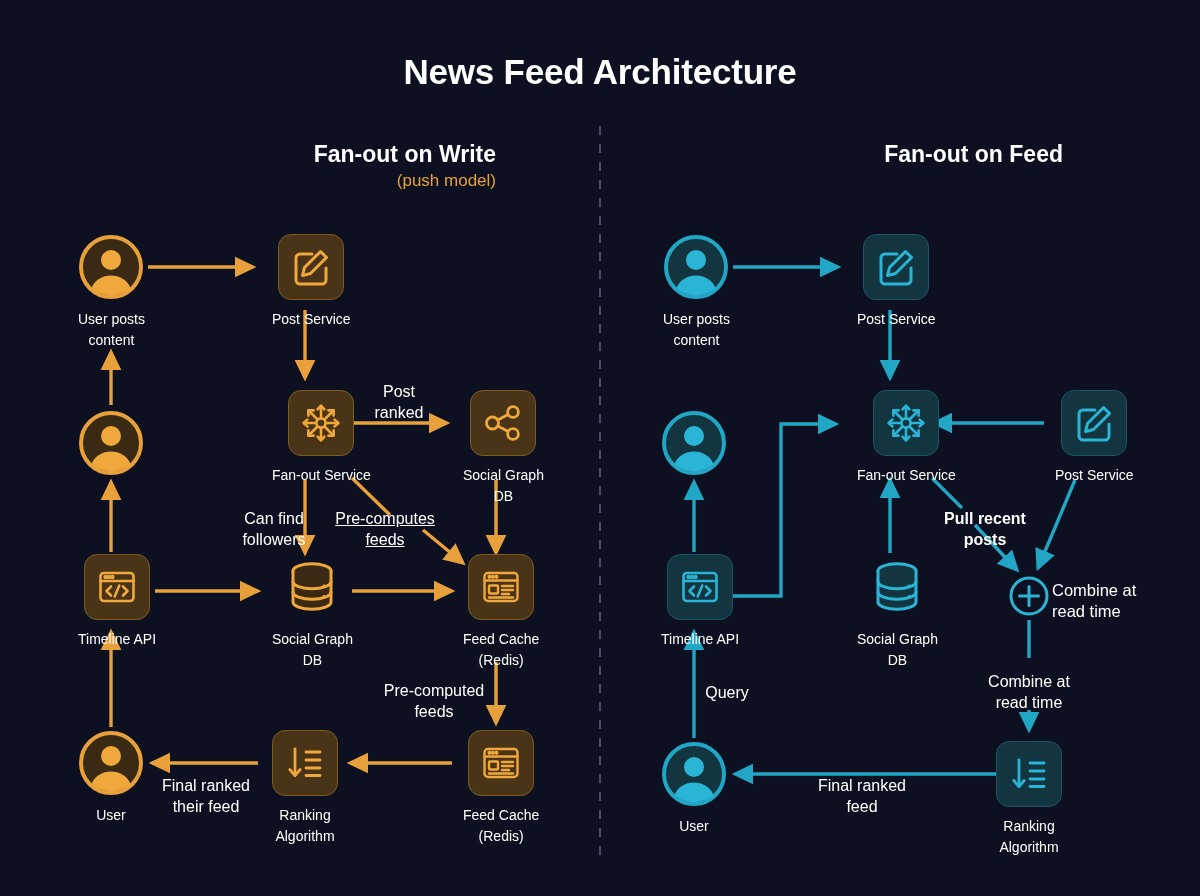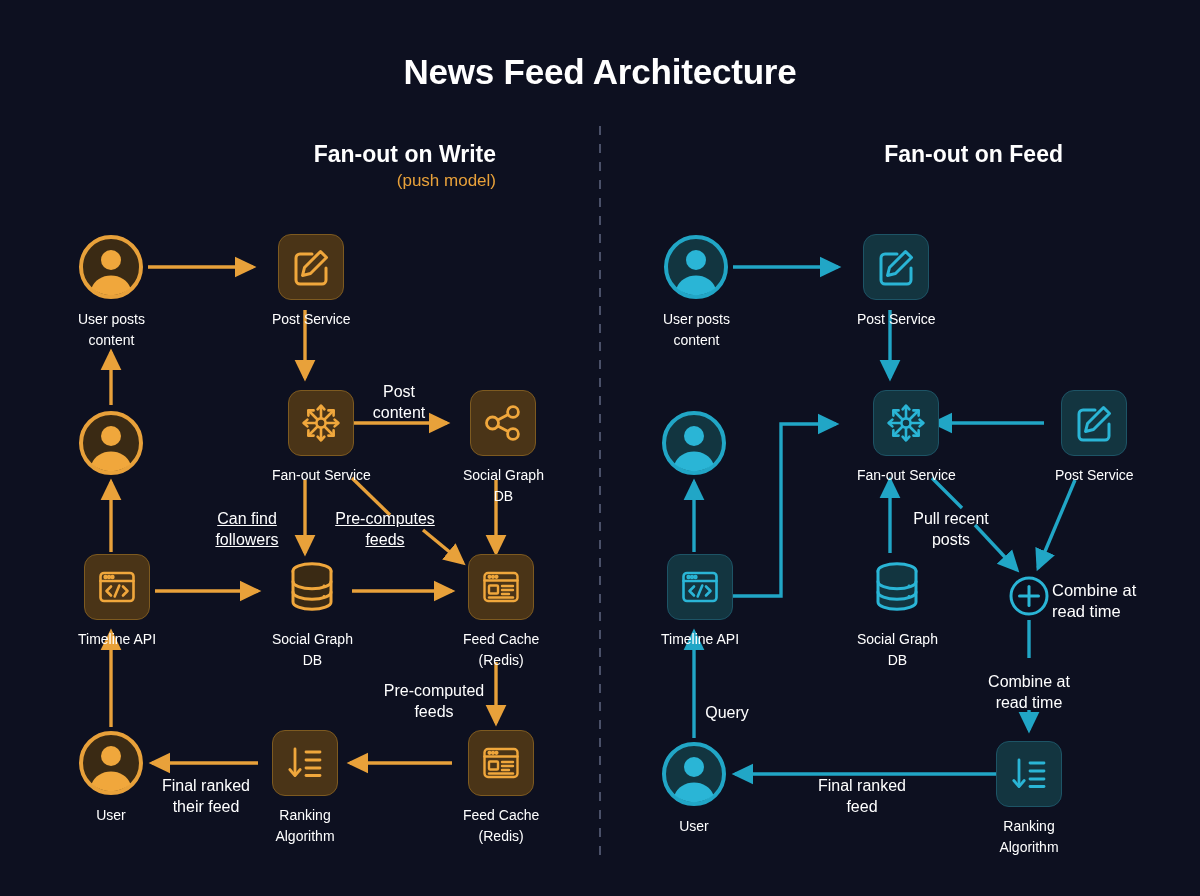--- a/index.html
+++ b/index.html
@@ -360,22 +360,22 @@
         <path d="M22,24 H33"></path>
         <path d="M22,28 H29"></path>
         <path d="M9,31.5 H33"></path>
       </svg>
     </div>
     <div class="caption">Feed Cache
 (Redis)</div>
   </div>
 
   <div class="elabel" style="left:352px; top:381px; width:94px;">Post
-content</div>
-  <div class="elabel" style="left:197px; top:508px; width:100px;text-decoration:underline;">Can find
+ranked</div>
+  <div class="elabel" style="left:224px; top:508px; width:100px;">Can find
 followers</div>
   <div class="elabel" style="left:323px; top:508px; width:124px;text-decoration:underline;">Pre-computes
 feeds</div>
   <div class="elabel" style="left:371px; top:680px; width:126px;">Pre-computed
 feeds</div>
   <div class="elabel" style="left:143px; top:775px; width:126px;">Final ranked
 their feed</div>
 
   <div class="node cool" style="left:663px; top:234px;">
     <div class="plainicon">
@@ -508,21 +508,21 @@
         <path d="M22,10 H36"></path>
         <path d="M22,18 H36"></path>
         <path d="M22,26 H36"></path>
         <path d="M22,33.5 H36"></path>
       </svg>
     </div>
     <div class="caption">Ranking
 Algorithm</div>
   </div>
 
-  <div class="elabel" style="left:901px; top:508px; width:100px;">Pull recent
+  <div class="elabel" style="left:935px; top:508px; width:100px;font-weight:bold;">Pull recent
 posts</div>
   <div class="elabel" style="left:966px; top:671px; width:126px;">Combine at
 read time</div>
-  <div class="elabel" style="left:690px; top:702px; width:74px;">Query</div>
+  <div class="elabel" style="left:690px; top:682px; width:74px;">Query</div>
   <div class="elabel" style="left:800px; top:775px; width:124px;">Final ranked
 feed</div>
 
 </div>
 
 </body></html>

